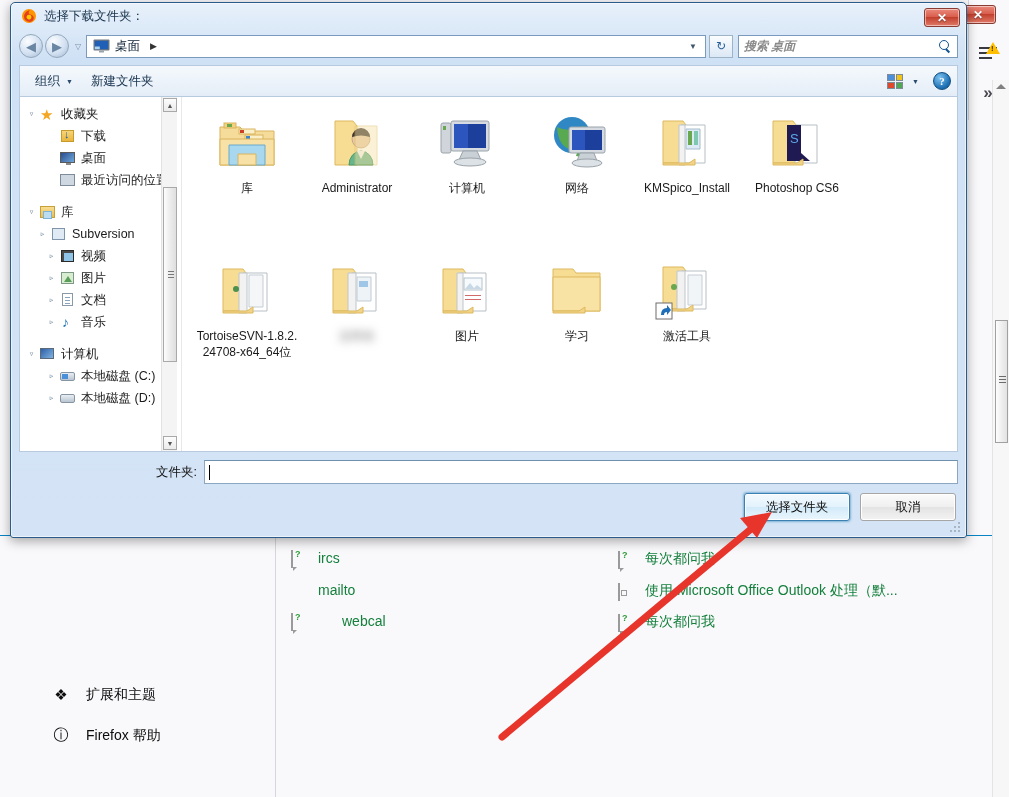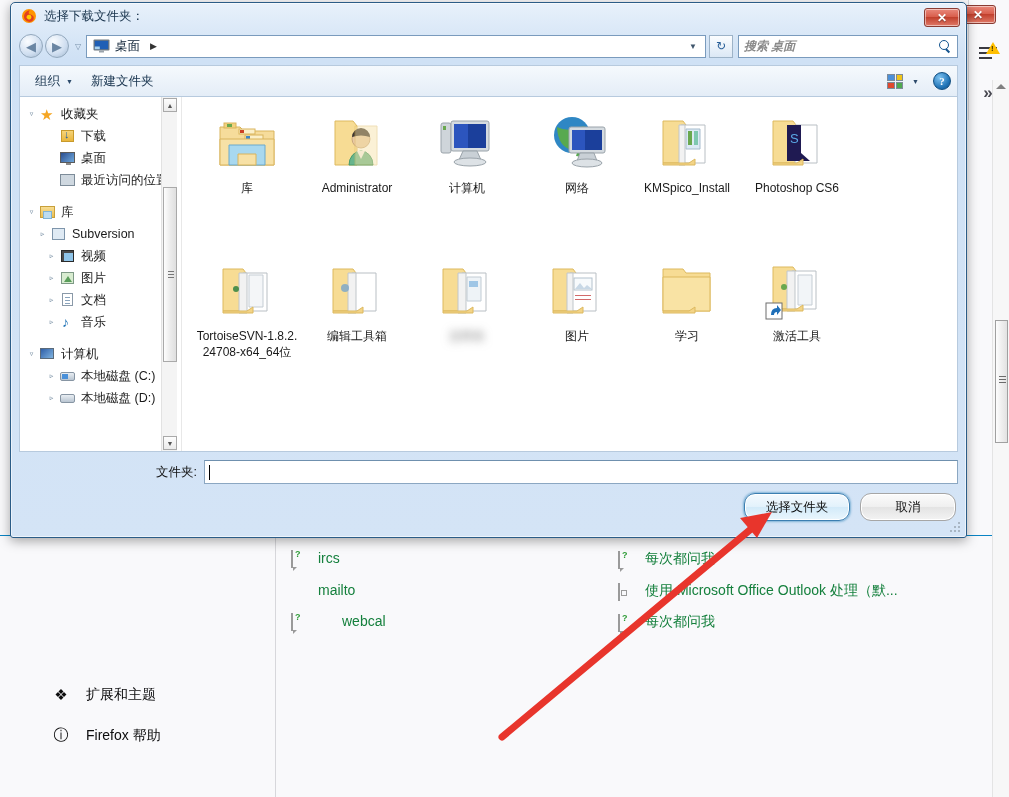--- a/index.html
+++ b/index.html
@@ -342,21 +342,21 @@
   }
   #fn-caret {
     width: 1px; height: 15px; background: #000;
   }
 
   
   .dlg-btn {
     position: absolute; height: 28px;
     font-size: 12.5px; color: #0c0c0c;
     display: flex; align-items: center; justify-content: center;
-    border-radius: 11px;
+    border-radius: 3px;
   }
   #btn-choose {
     right: 116px; top: 490px; width: 106px;
     border: 1px solid #3c7fb1;
     background: linear-gradient(to bottom,#f4fafe,#e3f2fc 48%,#d2eaf9 50%,#eaf6fd);
     box-shadow: 0 0 0 1px #fff inset, 0 0 2px 1px rgba(60,140,190,0.55);
   }
   #btn-cancel {
     right: 10px; top: 490px; width: 96px;
     border: 1px solid #a6a6a6;
@@ -808,32 +808,20 @@
               <path d="M28 12 h24 v38 h-24 Z" fill="#ffffff" stroke="#b9bfc4"></path>
               <path d="M34 14 h14 v32 h-14 Z" fill="#f4f6f8" stroke="#c5cdd4"></path>
               <path d="M24 12 h8 v40 h-8 Z" fill="#f2f2f2" stroke="#c0c6ca"></path>
               <circle cx="21" cy="28" r="3" fill="#4d8f4d"></circle>
               <path d="M8 50 h24 l6 -4 v6 H8 Z" fill="#f3d487" stroke="#ddb95f"></path>
             </svg>
           </div>
           <div class="file-label">TortoiseSVN-1.8.2.24708-x64_64位</div>
         </div>
 
-        <div class="file-cell">
-          <div class="file-thumb">
-            <svg viewBox="0 0 64 60" width="64" height="60">
-              <path d="M8 8 h20 l3 4 h0 v38 H8 Z" fill="#f7dc94" stroke="#ddb95f"></path>
-              <path d="M27 12 h24 v38 h-24 Z" fill="#ffffff" stroke="#b9bfc4"></path>
-              <path d="M23 12 h8 v40 h-8 Z" fill="#f2f2f2" stroke="#c0c6ca"></path>
-              <circle cx="20" cy="27" r="4" fill="#7fa8c9" opacity="0.85"></circle>
-              <path d="M8 50 h24 l6 -4 v6 H8 Z" fill="#f3d487" stroke="#ddb95f"></path>
-            </svg>
-          </div>
-          <div class="file-label">编辑工具箱</div>
-        </div>
 
         <div class="file-cell">
           <div class="file-thumb">
             <svg viewBox="0 0 64 60" width="64" height="60">
               <path d="M8 8 h20 l3 4 h0 v38 H8 Z" fill="#f7dc94" stroke="#ddb95f"></path>
               <path d="M27 12 h24 v38 h-24 Z" fill="#ffffff" stroke="#b9bfc4"></path>
               <path d="M32 16 h14 v24 h-14 Z" fill="#eef3f7" stroke="#c2ccd4"></path>
               <rect x="34" y="20" width="9" height="6" fill="#9fc6e6"></rect>
               <path d="M23 12 h8 v40 h-8 Z" fill="#f2f2f2" stroke="#c0c6ca"></path>
               <path d="M8 50 h24 l6 -4 v6 H8 Z" fill="#f3d487" stroke="#ddb95f"></path>

